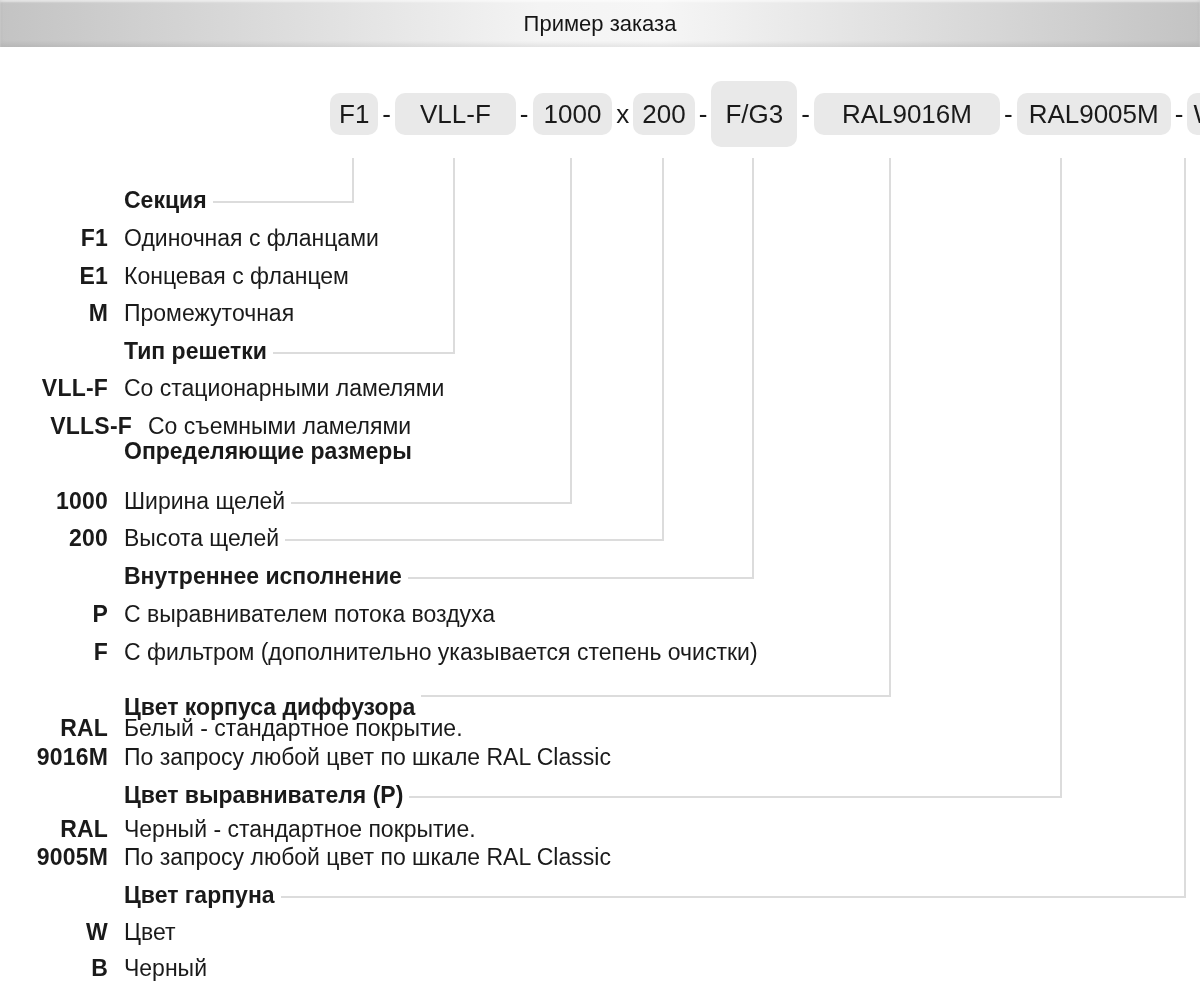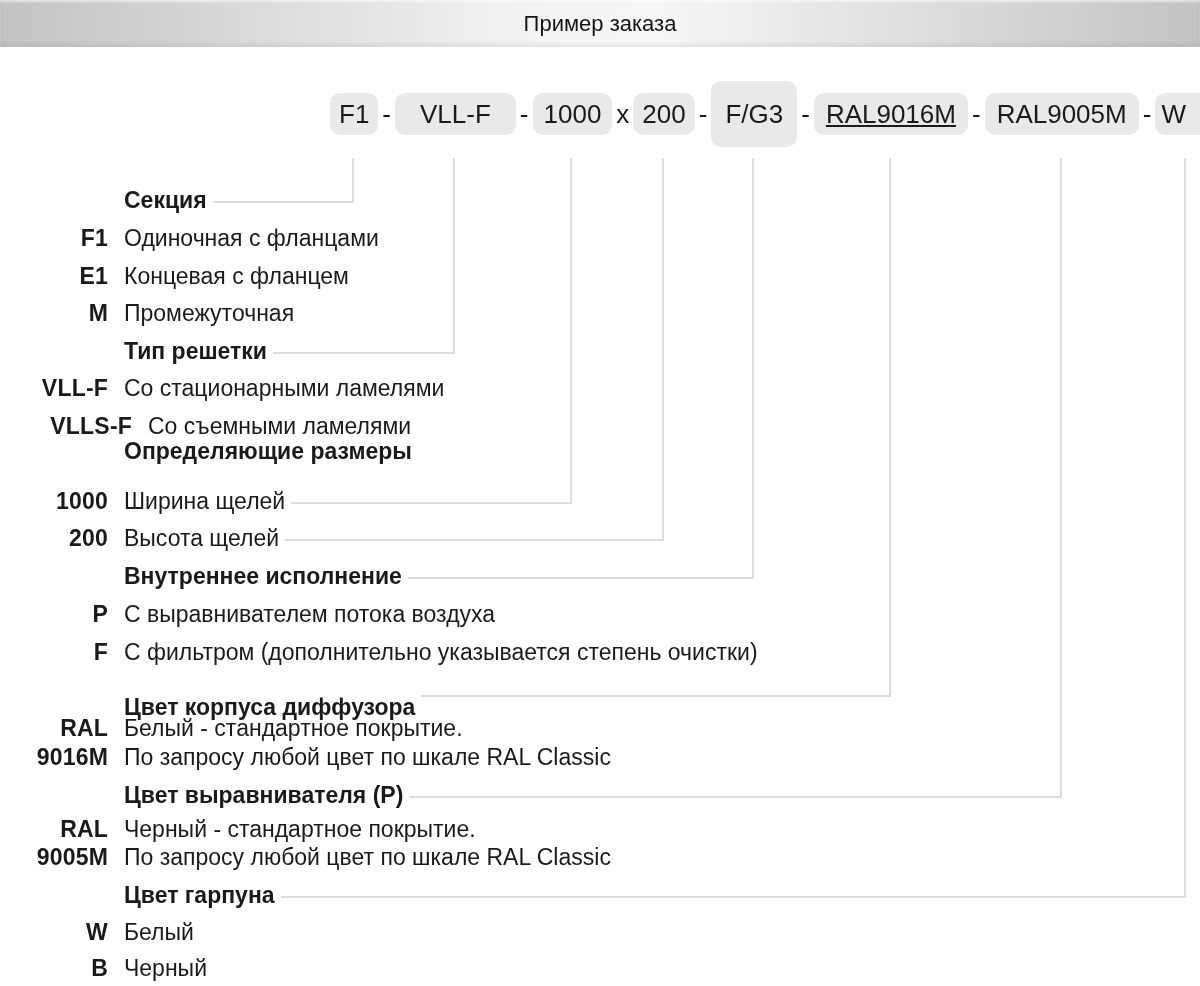--- a/index.html
+++ b/index.html
@@ -75,21 +75,21 @@
       <span class="code-box" style="padding: 0px 9px;">F1</span>
       <span class="code-sep">-</span>
       <span class="code-box" style="padding: 0px 25px;">VLL-F</span>
       <span class="code-sep">-</span>
       <span class="code-box" style="padding: 0px 11px;">1000</span>
       <span class="code-sep">x</span>
       <span class="code-box" style="padding: 0px 9px;">200</span>
       <span class="code-sep">-</span>
       <span class="code-box" style="padding: 12px 14px;">F/G3</span>
       <span class="code-sep">-</span>
-      <span class="code-box" style="padding: 0px 12px; text-decoration: underline;">RAL9016M</span>
+      <span class="code-box" style="padding: 0px 28px;">RAL9016M</span>
       <span class="code-sep">-</span>
       <span class="code-box" style="padding: 0px 12px;">RAL9005M</span>
       <span class="code-sep">-</span>
       <span class="code-box" style="padding: 0px 30px 0px 6px;">W</span>
     </div>
 
   <div id="legend">
       <div class="legend-row heading" style="top: 185px;">
         <span class="legend-code"></span>
         <span class="legend-text">Секция</span>
@@ -165,21 +165,21 @@
       <div class="legend-row item" style="top: 842px;">
         <span class="legend-code">9005M</span>
         <span class="legend-text">По запросу любой цвет по шкале RAL Classic</span>
       </div>
       <div class="legend-row heading" style="top: 880px;">
         <span class="legend-code"></span>
         <span class="legend-text">Цвет гарпуна</span>
       </div>
       <div class="legend-row item" style="top: 917px;">
         <span class="legend-code">W</span>
-        <span class="legend-text">Белый</span>
+        <span class="legend-text">Цвет</span>
       </div>
       <div class="legend-row item" style="top: 953px;">
         <span class="legend-code">B</span>
         <span class="legend-text">Черный</span>
       </div>
     </div>
 
   <div id="connectors">
       <div class="elbow" style="left: 212.625px; top: 158px; width: 139.547px; height: 43px;"></div>
       <div class="elbow" style="left: 273.016px; top: 158px; width: 180.406px; height: 194px;"></div>

